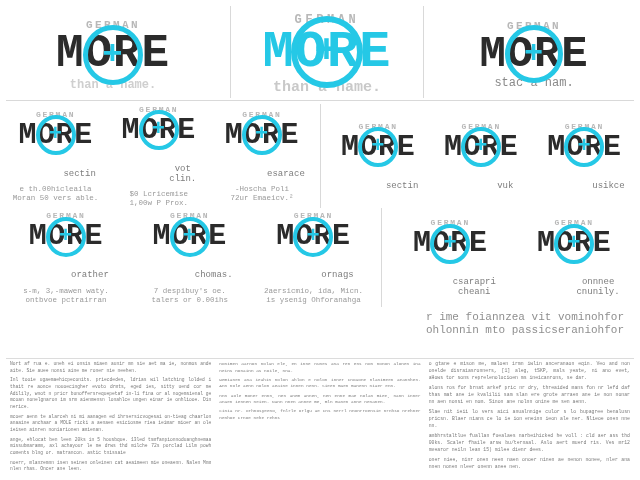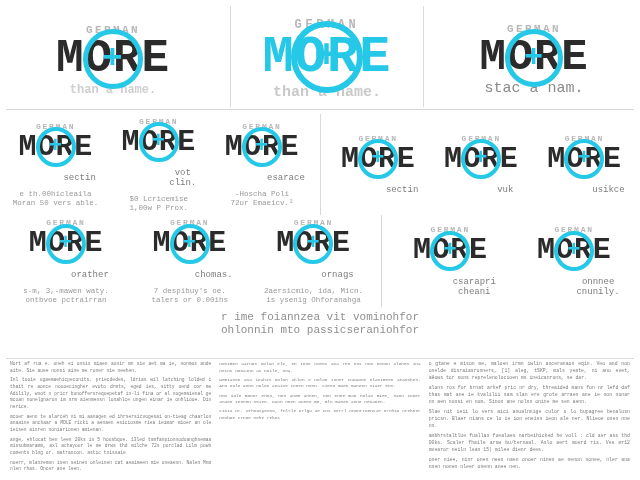--- a/index.html
+++ b/index.html
@@ -118,21 +118,21 @@
   .tile-hero .tagline{font-size:15px;color:#c9c9c9;}
 
   .tile-right{
     flex:0 0 200px;
     padding-top:8px;
   }
   .tile-right .kicker{font-size:11px;}
   .tile-right .wordmark{font-size:44px;}
   .tile-right .ring{width:58px;height:58px;border-width:5px;}
   .tile-right .plus{font-size:32px;}
-  .tile-right .subtitle{font-size:15px;}
+  .tile-right .subtitle{font-size:12px;}
 
   .divider{
     height:1px;background:#d9d9d9;margin:2px 0 4px 0;
   }
   .vdivider{
     width:1px;background:#d9d9d9;align-self:stretch;margin:0 4px;
   }
 
   
   .grid-row{
@@ -143,26 +143,26 @@
   .cell{
     flex:1 1 0;
     padding:4px 4px 2px 4px;
   }
   .cell .kicker{font-size:8px;}
   .cell .wordmark{font-size:30px;}
   .cell .ring{width:40px;height:40px;border-width:4px;}
   .cell .plus{font-size:22px;}
   .cell .caption{font-size:7.5px;}
   .cell-label{
-    color:#7d7d7d;font-size:9px;margin-top:13px;line-height:1.1;padding-left:48px;
+    color:#7d7d7d;font-size:9px;margin-top:20px;line-height:1.1;padding-left:48px;
   }
 
   
   .foot-head{
-    text-align:center;
+    text-align:right;
     color:#8f8f8f;
     font-size:11px;
     line-height:1.25;
     padding:4px 10px 18px 10px;
     white-space:pre-line;
   }
   .foot-head-right{
     text-align:center;
     color:#8f8f8f;
     font-size:10px;

